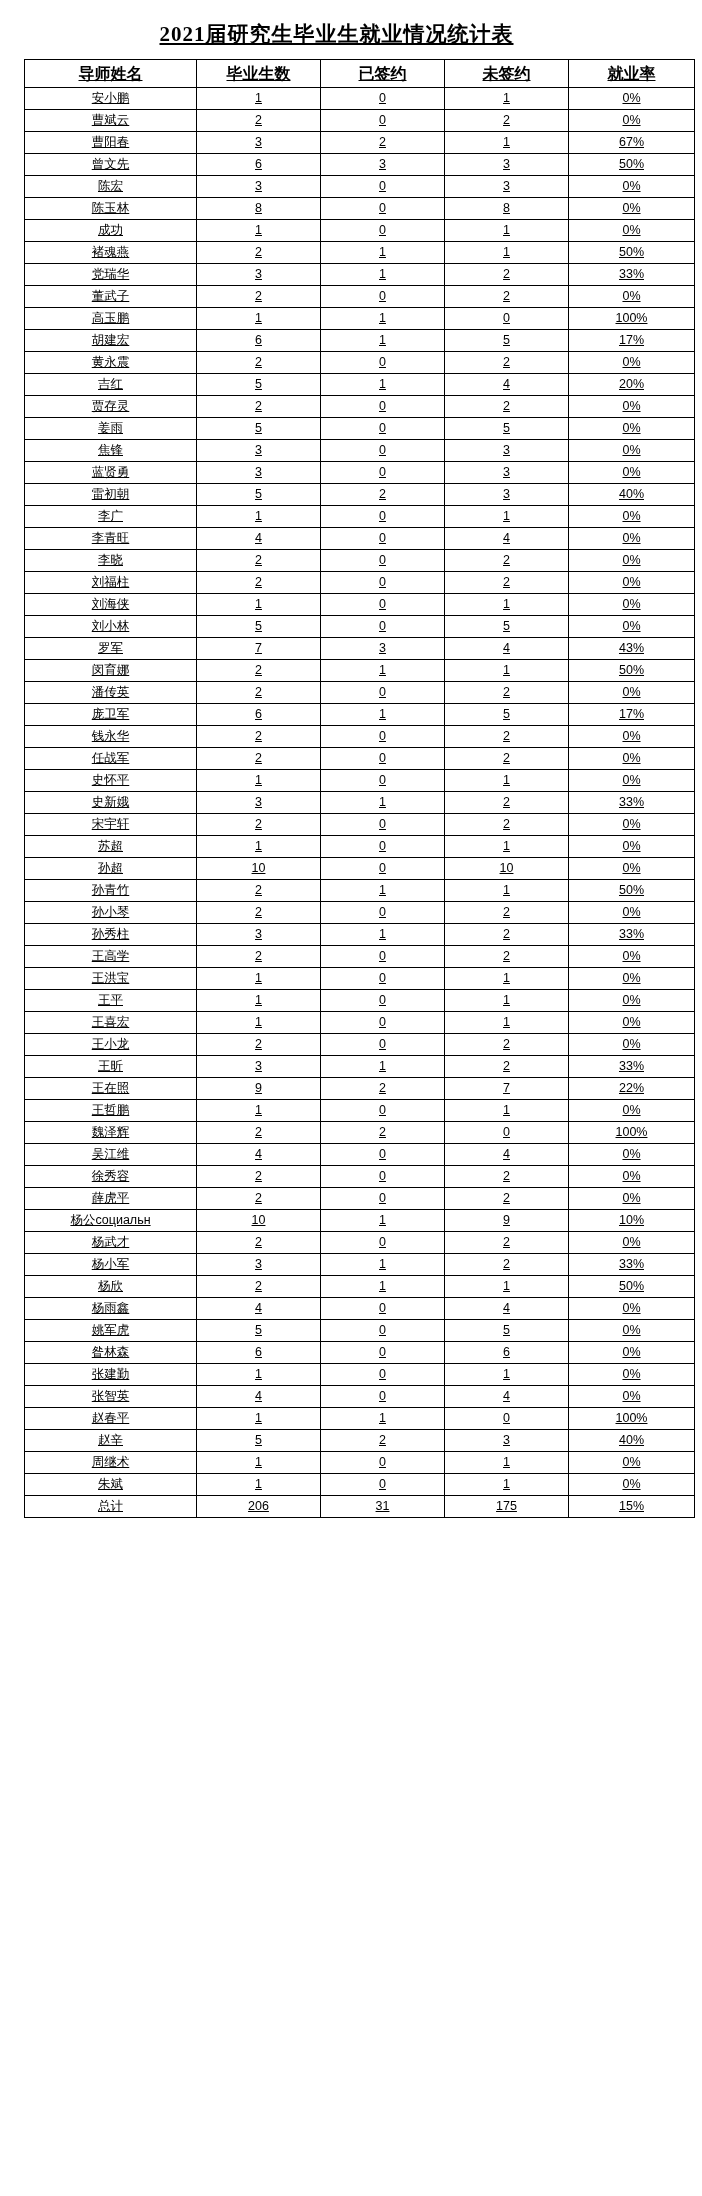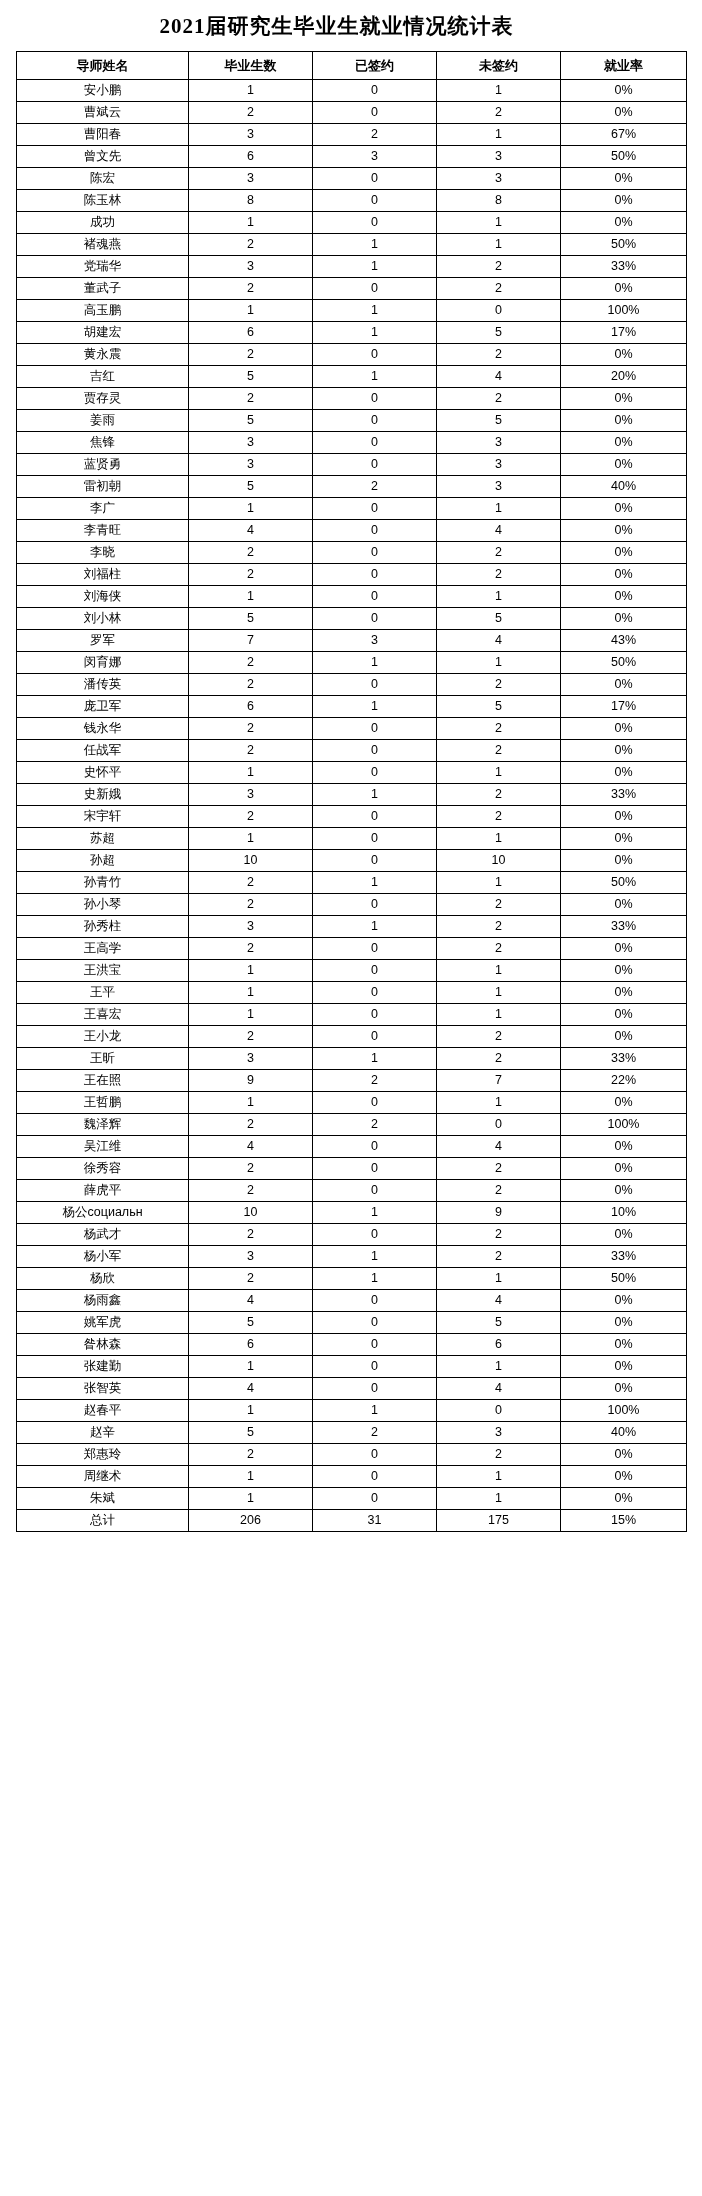--- a/index.html
+++ b/index.html
@@ -8,21 +8,22 @@
     background: #ffffff;
   }
   body {
     width: 702px;
     font-family: "Liberation Sans", "DejaVu Sans", sans-serif;
     color: #000000;
   }
   .page {
     width: 673px;
     box-sizing: border-box;
-    padding: 0;
+    padding: 8px;
+    text-decoration: underline;
   }
   .title {
     text-align: center;
     font-family: "Liberation Serif", "DejaVu Serif", serif;
     font-weight: bold;
     font-size: 21px;
     letter-spacing: 1px;
     padding: 12px 0 11px 0;
     margin: 0;
   }
@@ -38,21 +39,21 @@
     text-align: center;
     font-size: 12.5px;
     height: 21px;
     padding: 0;
     line-height: 21px;
     overflow: hidden;
     white-space: nowrap;
   }
   table.stats thead th {
     font-weight: bold;
-    font-size: 13px;
+    font-size: 16px;
     height: 27px;
     line-height: 27px;
   }
   table.stats tbody tr.total td {
     font-weight: normal;
   }
   col.c0 { width: 172px; }
   col.c1 { width: 124px; }
   col.c2 { width: 124px; }
   col.c3 { width: 124px; }
@@ -511,27 +512,20 @@
           <td>100%</td>
         </tr>
         <tr>
           <td>赵辛</td>
           <td>5</td>
           <td>2</td>
           <td>3</td>
           <td>40%</td>
         </tr>
         <tr>
-          <td>郑惠玲</td>
-          <td>2</td>
-          <td>0</td>
-          <td>2</td>
-          <td>0%</td>
-        </tr>
-        <tr>
           <td>周继术</td>
           <td>1</td>
           <td>0</td>
           <td>1</td>
           <td>0%</td>
         </tr>
         <tr>
           <td>朱斌</td>
           <td>1</td>
           <td>0</td>

